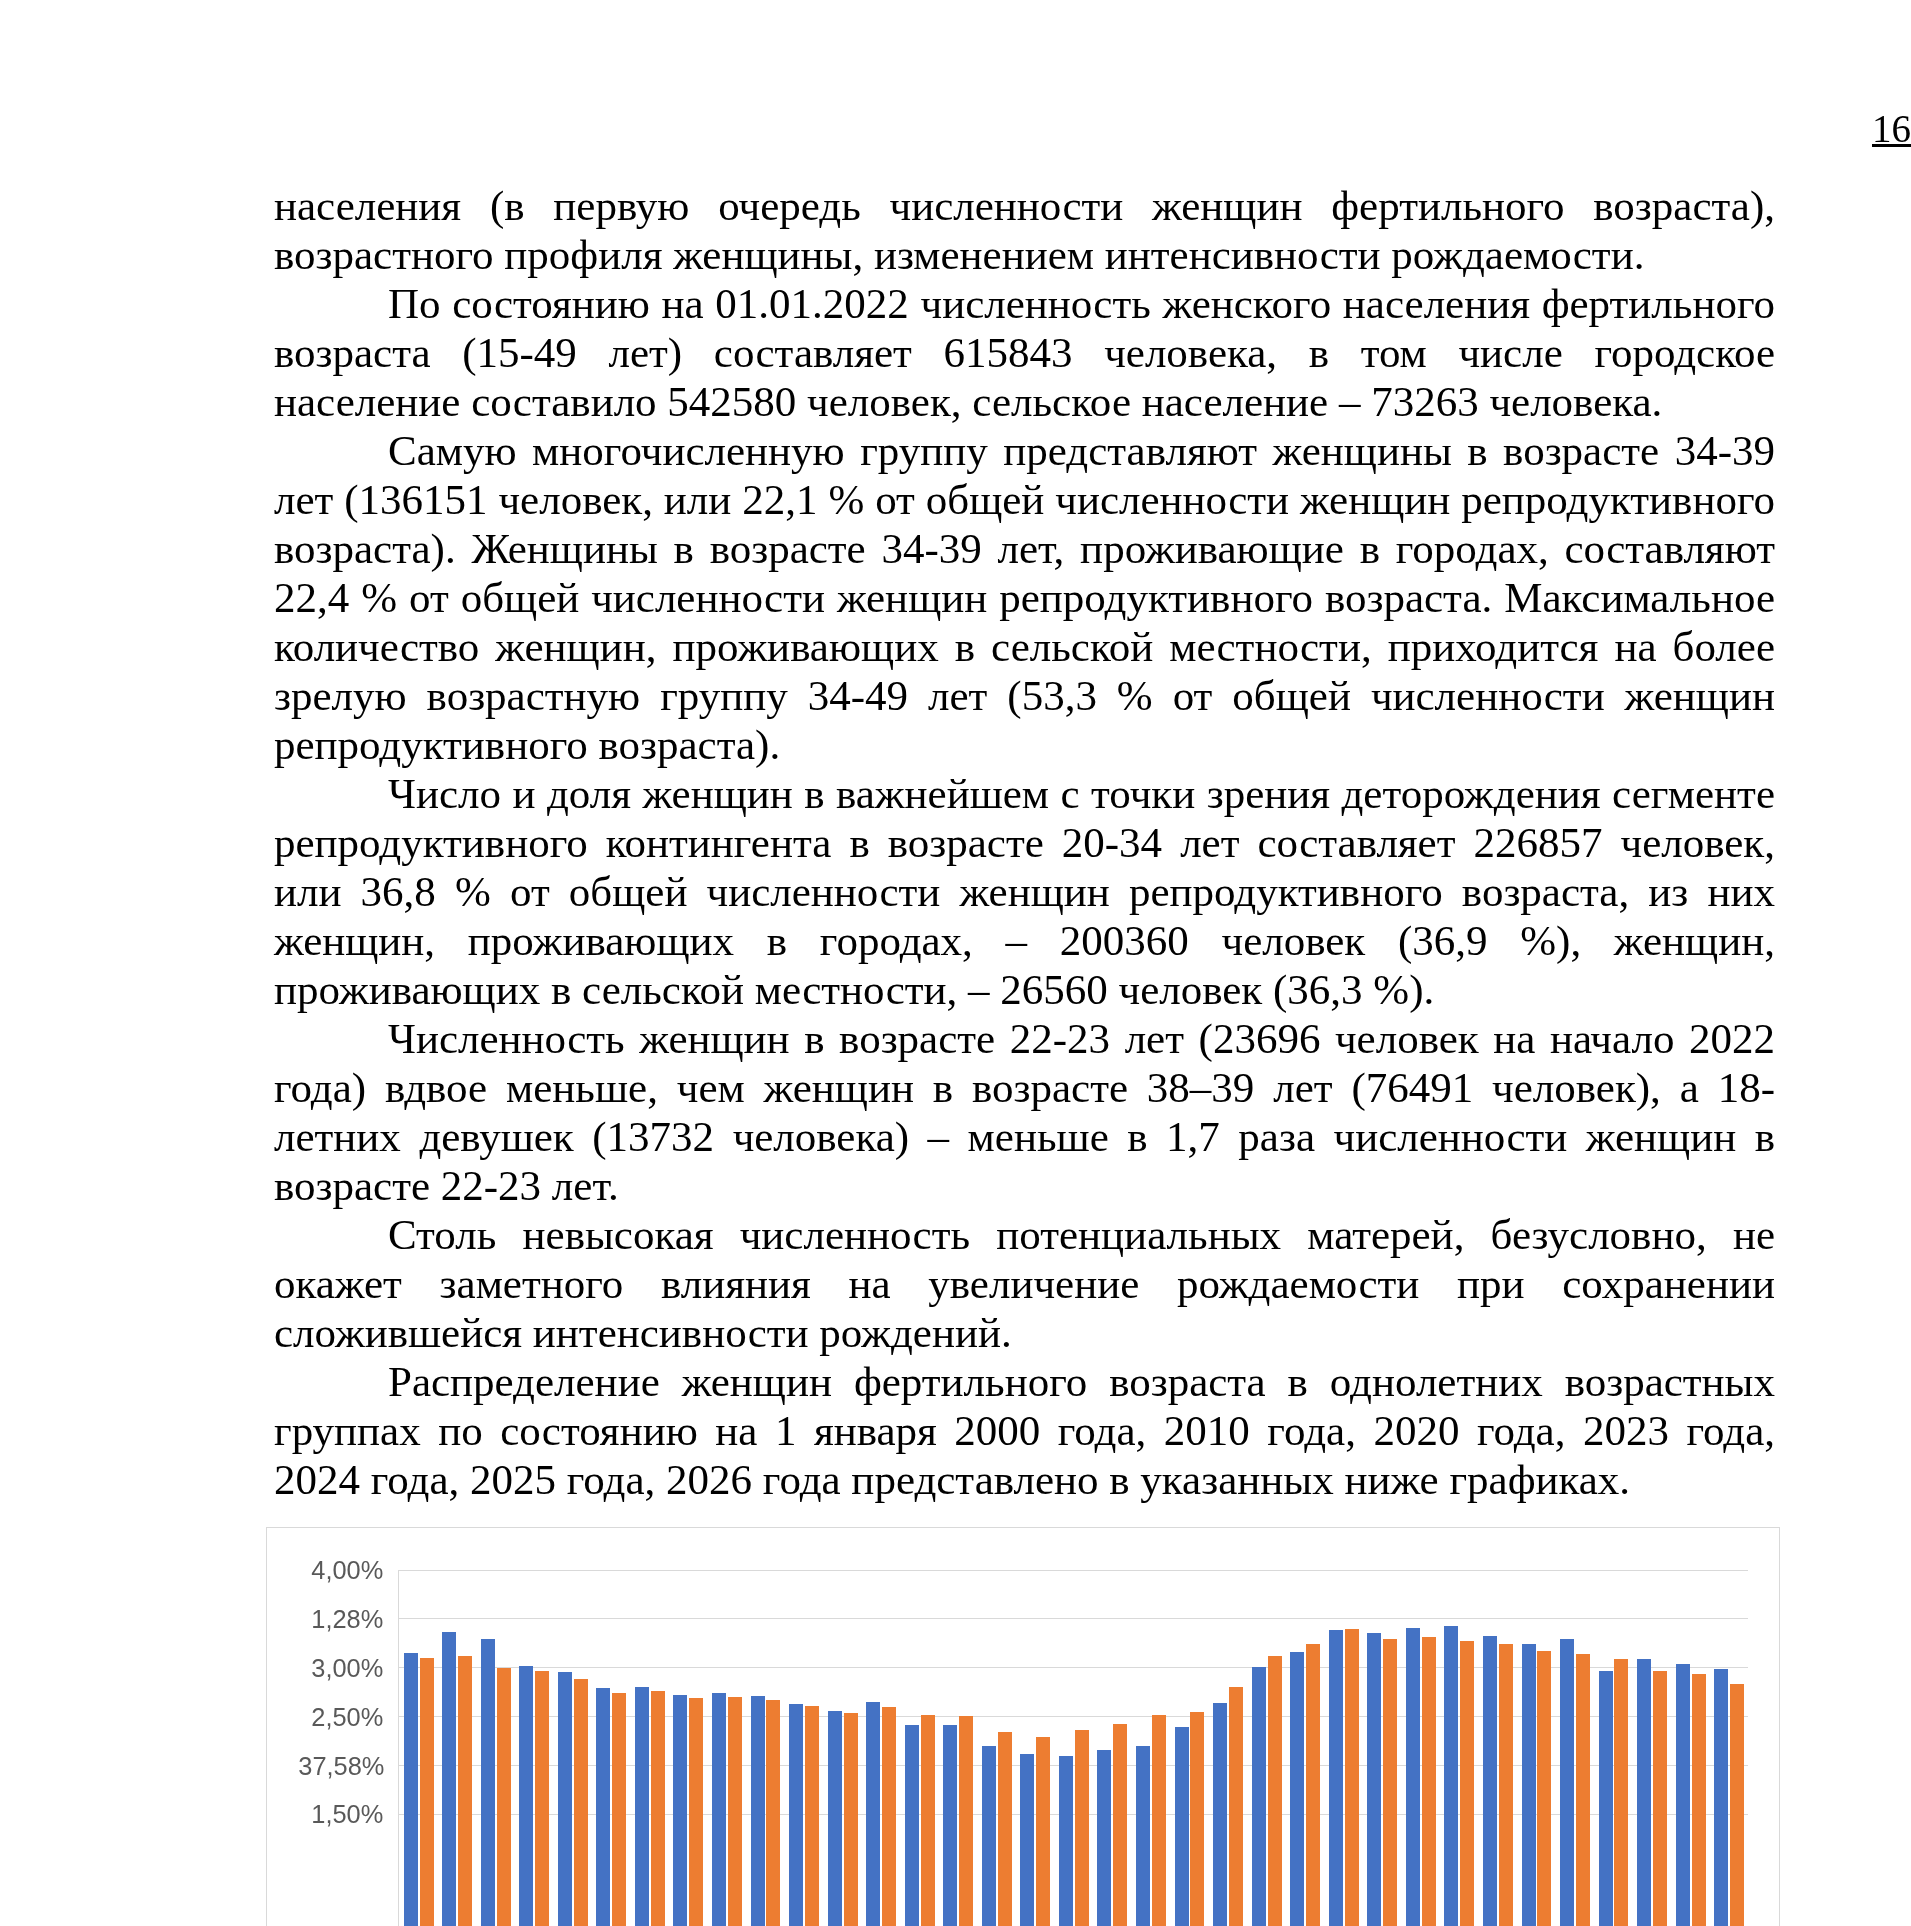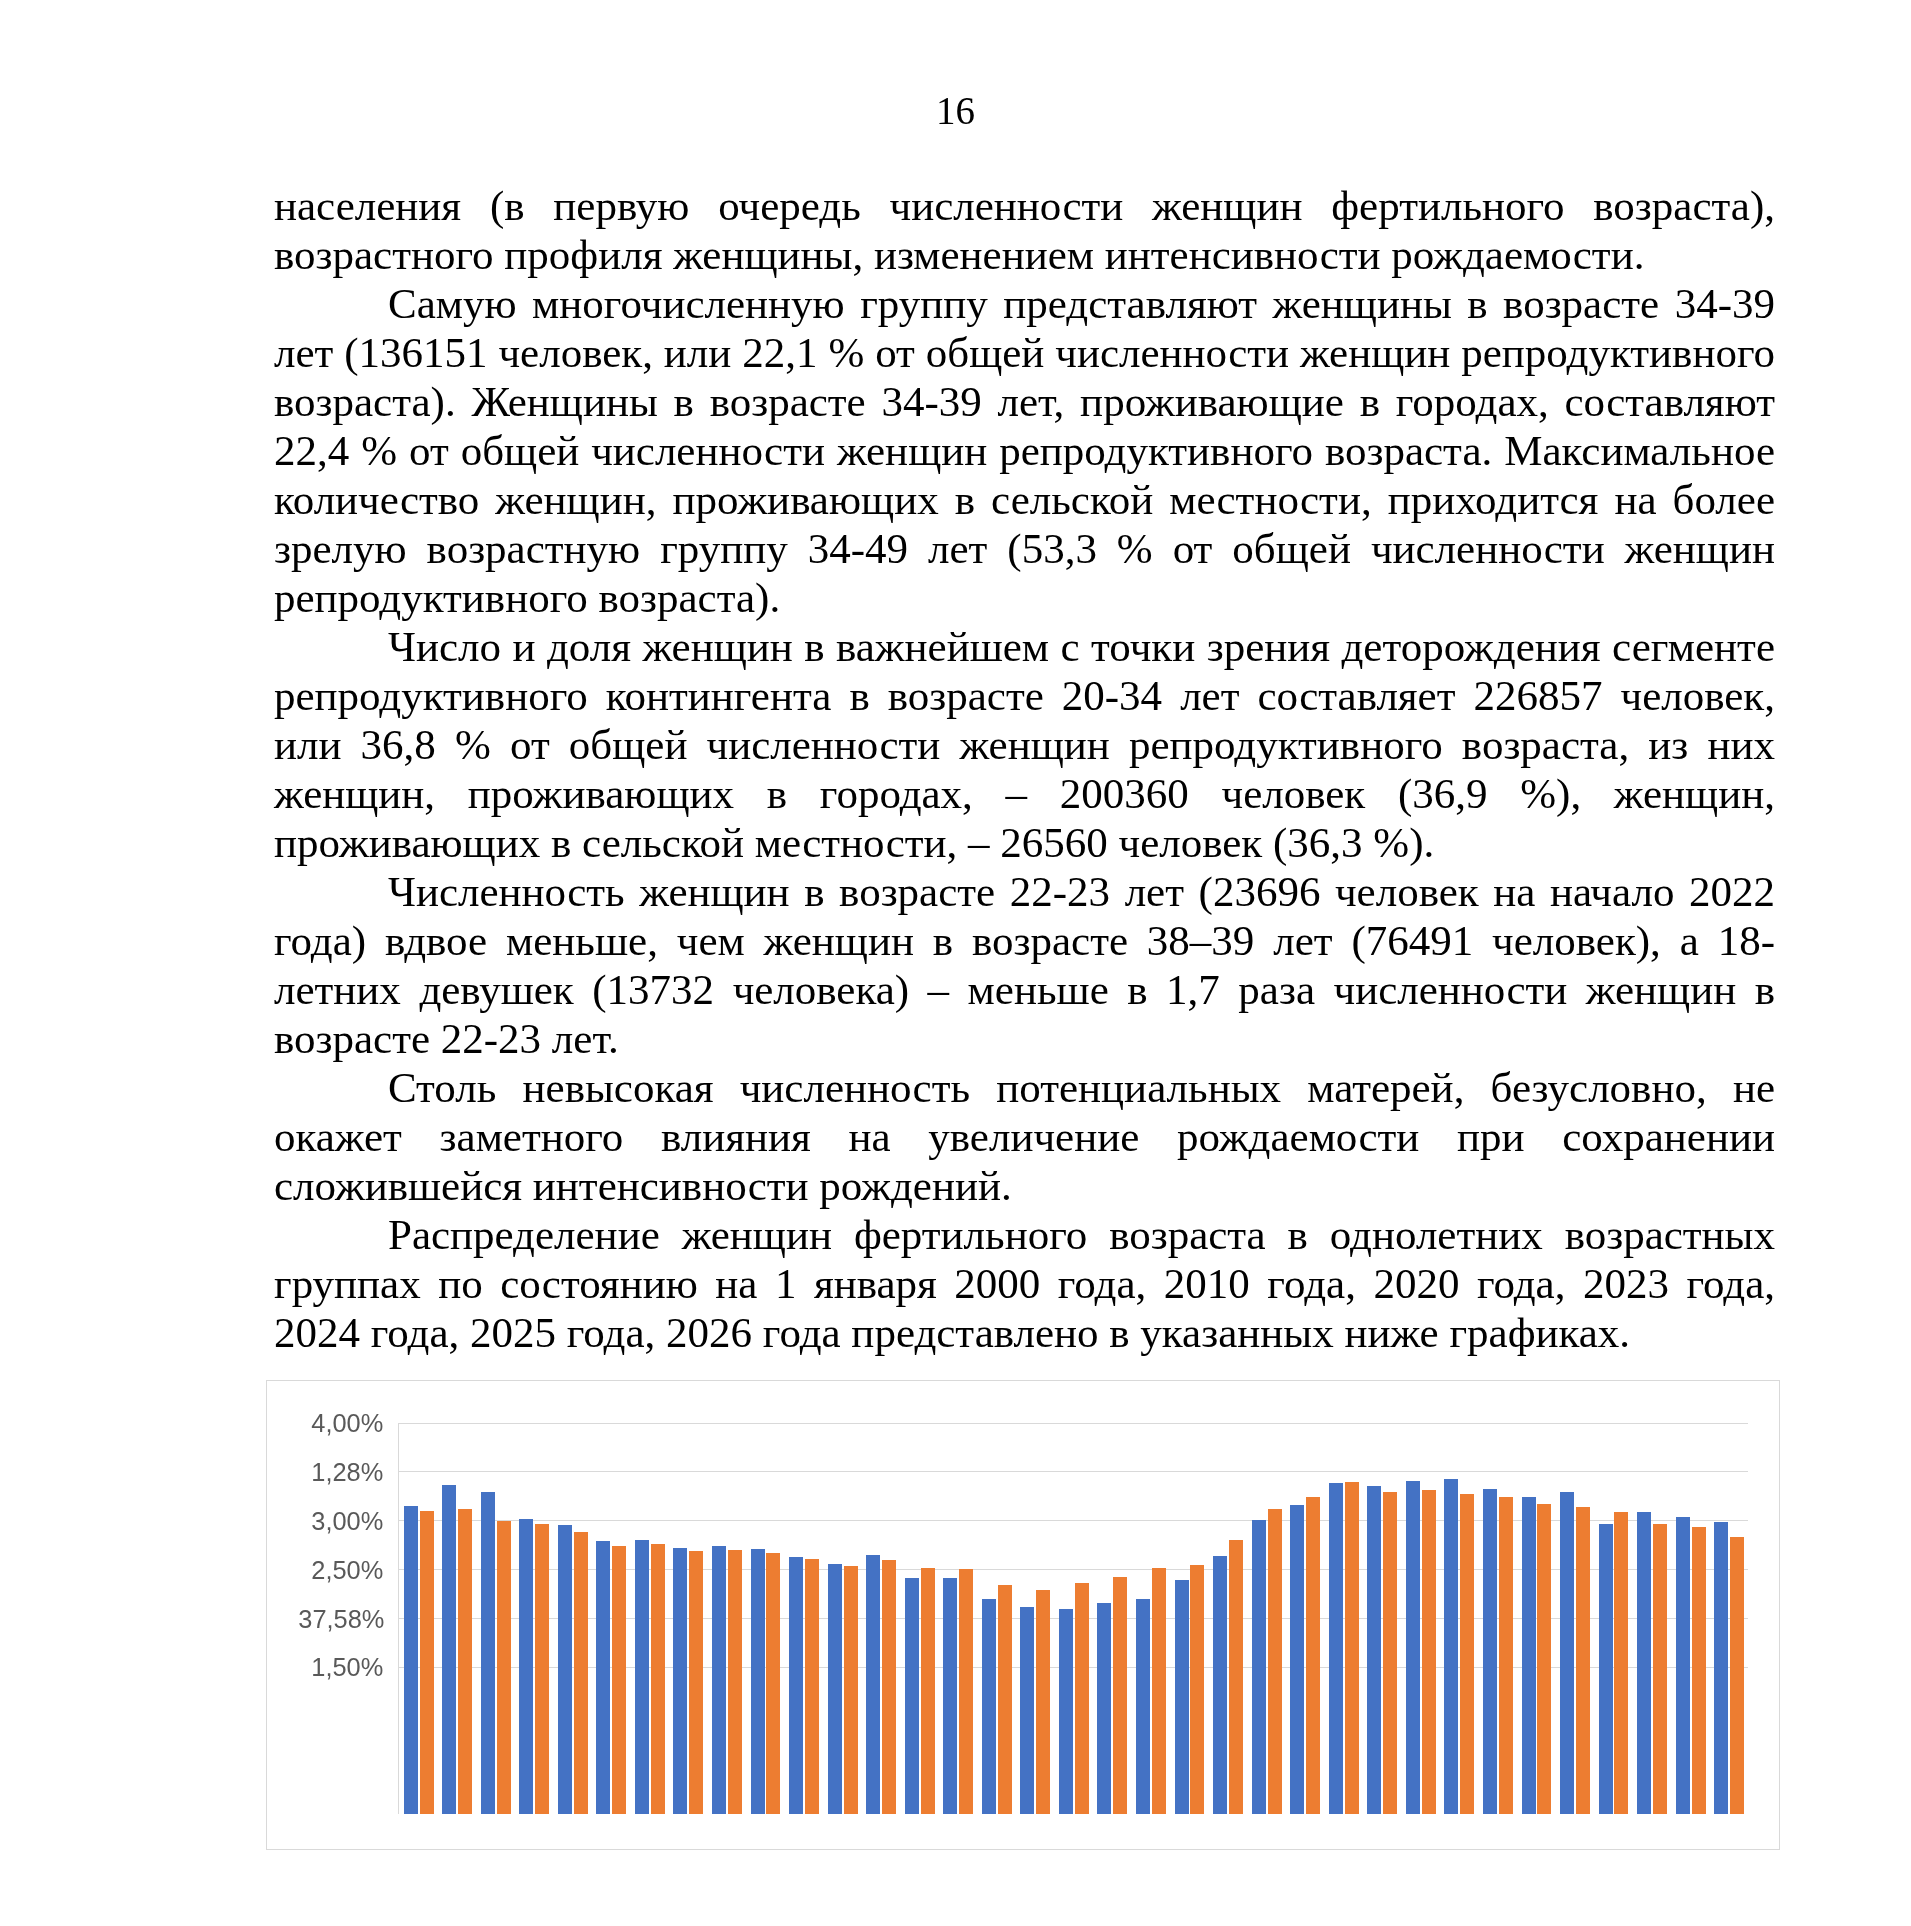--- a/index.html
+++ b/index.html
@@ -7,25 +7,26 @@
     position: relative;
     width: 1911px;
     height: 2703px;
     background: #ffffff;
     font-family: "Liberation Serif", serif;
     color: #000000;
     overflow: hidden;
   }
   .page-number {
     position: absolute;
-    top: 88px;
+    top: 106px;
     left: 0;
     right: 0;
-    text-align: center;
+    text-align: right;
     font-size: 39px;
+    text-decoration: underline;
   }
   .content {
     position: absolute;
     left: 274px;
     top: 181px;
     width: 1501px;
   }
   .para {
     font-size: 43px;
     line-height: 49px;
@@ -86,20 +87,21 @@
 <body>
 
 <div class="page">
 
   <div class="page-number">16</div>
 
   <div class="content">
 
     <div>
         <p class="para">населения (в первую очередь численности женщин фертильного возраста), возрастного профиля женщины, изменением интенсивности рождаемости.</p>
+        <p class="para indent">По состоянию на 01.01.2022 численность женского населения фертильного возраста (15-49 лет) составляет 615843 человека, в том числе городское население составило 542580 человек, сельское население – 73263 человека.</p>
         <p class="para indent">Самую многочисленную группу представляют женщины в возрасте 34-39 лет (136151 человек, или 22,1 % от общей численности женщин репродуктивного возраста). Женщины в возрасте 34-39 лет, проживающие в городах, составляют 22,4 % от общей численности женщин репродуктивного возраста. Максимальное количество женщин, проживающих в сельской местности, приходится на более зрелую возрастную группу 34-49 лет (53,3 % от общей численности женщин репродуктивного возраста).</p>
         <p class="para indent">Число и доля женщин в важнейшем с точки зрения деторождения сегменте репродуктивного контингента в возрасте 20-34 лет составляет 226857 человек, или 36,8 % от общей численности женщин репродуктивного возраста, из них женщин, проживающих в городах, – 200360 человек (36,9 %), женщин, проживающих в сельской местности, – 26560 человек (36,3 %).</p>
         <p class="para indent">Численность женщин в возрасте 22-23 лет (23696 человек на начало 2022 года) вдвое меньше, чем женщин в возрасте 38–39 лет (76491 человек), а 18-летних девушек (13732 человека) – меньше в 1,7 раза численности женщин в возрасте 22-23 лет.</p>
         <p class="para indent">Столь невысокая численность потенциальных матерей, безусловно, не окажет заметного влияния на увеличение рождаемости при сохранении сложившейся интенсивности рождений.</p>
         <p class="para indent">Распределение женщин фертильного возраста в однолетних возрастных группах по состоянию на 1 января 2000 года, 2010 года, 2020 года, 2023 года, 2024 года, 2025 года, 2026 года представлено в указанных ниже графиках.</p>
       </div>
 
     <div class="chart-box">
       <div class="plot">
           <div class="gridline" style="top: calc(0% - 0.4px);"></div>

